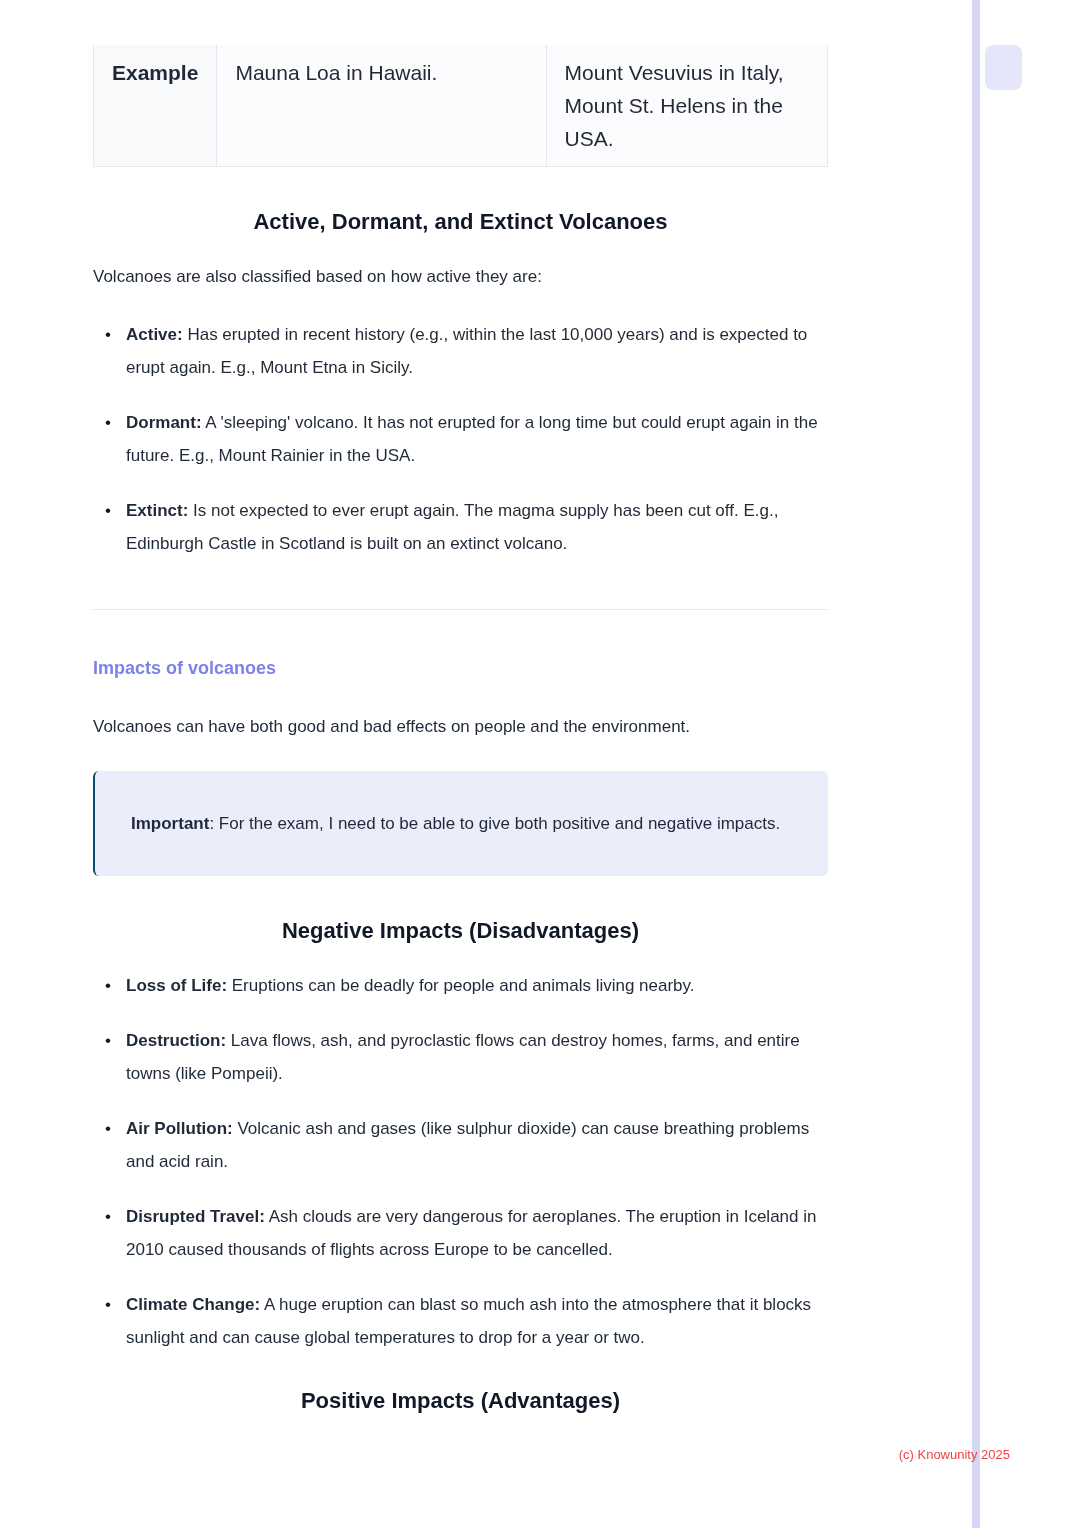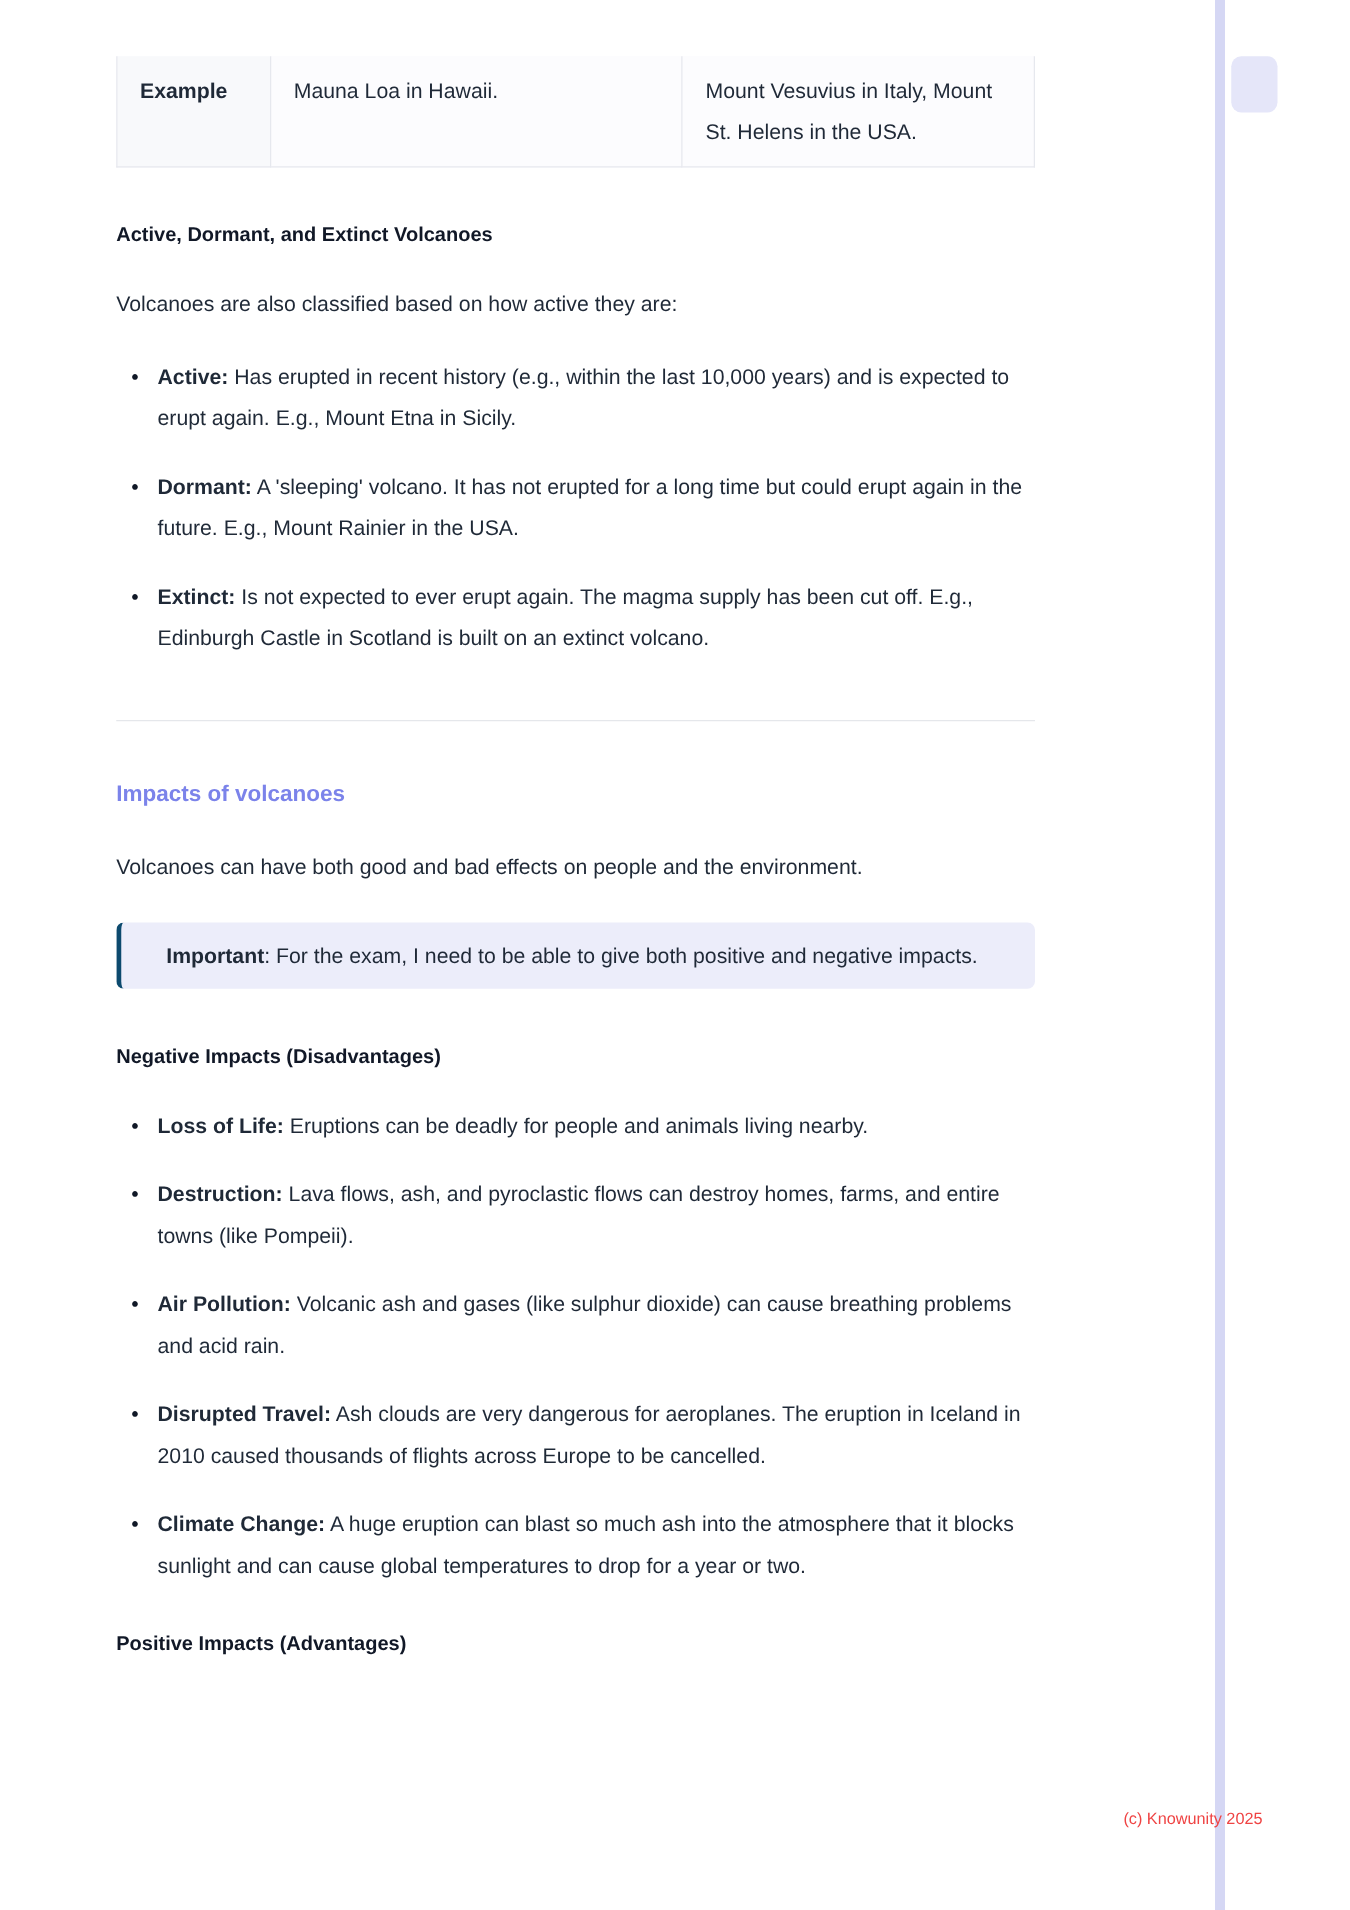--- a/index.html
+++ b/index.html
@@ -21,38 +21,39 @@
   
   table.vtable {
     width: 100%;
     border-collapse: collapse;
     background: #fcfcfe;
   }
   table.vtable td {
     border: 1px solid #e6e8ee;
     vertical-align: top;
     padding: 11px 18px;
-    font-size: 17px;
+    font-size: 21px;
     line-height: 33px;
   }
   table.vtable td.rowlabel {
     width: 123px;
     font-weight: bold;
     background: #f8f9fb;
   }
   table.vtable td.c2 { width: 330px; }
   table.vtable td.c3 { width: 282px; }
   table.vtable tr td { border-top: none; }
 
   h3.subhead {
     margin-top: 42px;
-    font-size: 16px;
+    font-size: 22px;
     font-weight: bold;
     color: #111827;
     line-height: 26px;
+    text-align: center;
   }
   p.para { margin-top: 25px; }
   p.justify { text-align: justify; }
 
   ul.blist {
     margin-top: 25px;
     list-style: none;
     padding-left: 33px;
   }
   ul.blist li {
@@ -79,23 +80,23 @@
   h1.bighead {
     margin-top: 41px;
     font-size: 18px;
     line-height: 34px;
     font-weight: bold;
     color: #7b83ea;
   }
   .callout {
     margin-top: 28px;
     background: #ecedfa;
-    border-left: 4px solid #0c4a6e;
+    border-left: 2px solid #0c4a6e;
     border-radius: 6px;
-    padding: 10px 36px;
+    padding: 36px 36px;
     text-align: justify;
   }
   .footer {
     position: absolute;
     right: 70px;
     bottom: 66px;
     font-size: 13px;
     color: #ef4444;
     z-index: 3;
   }

